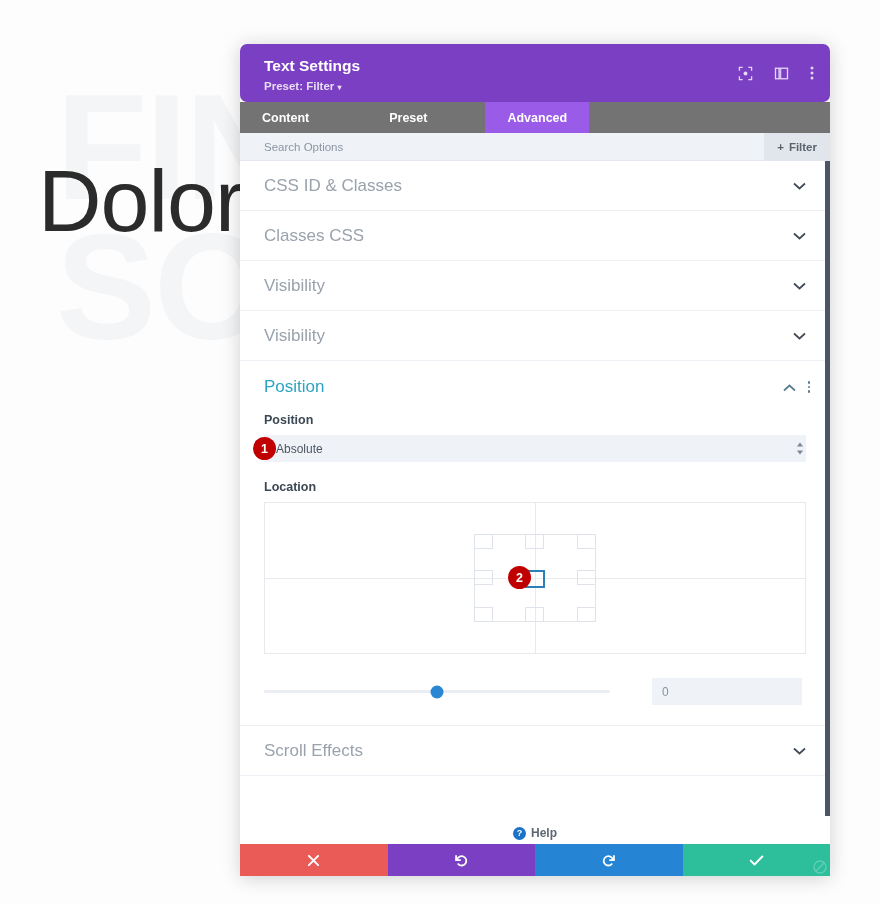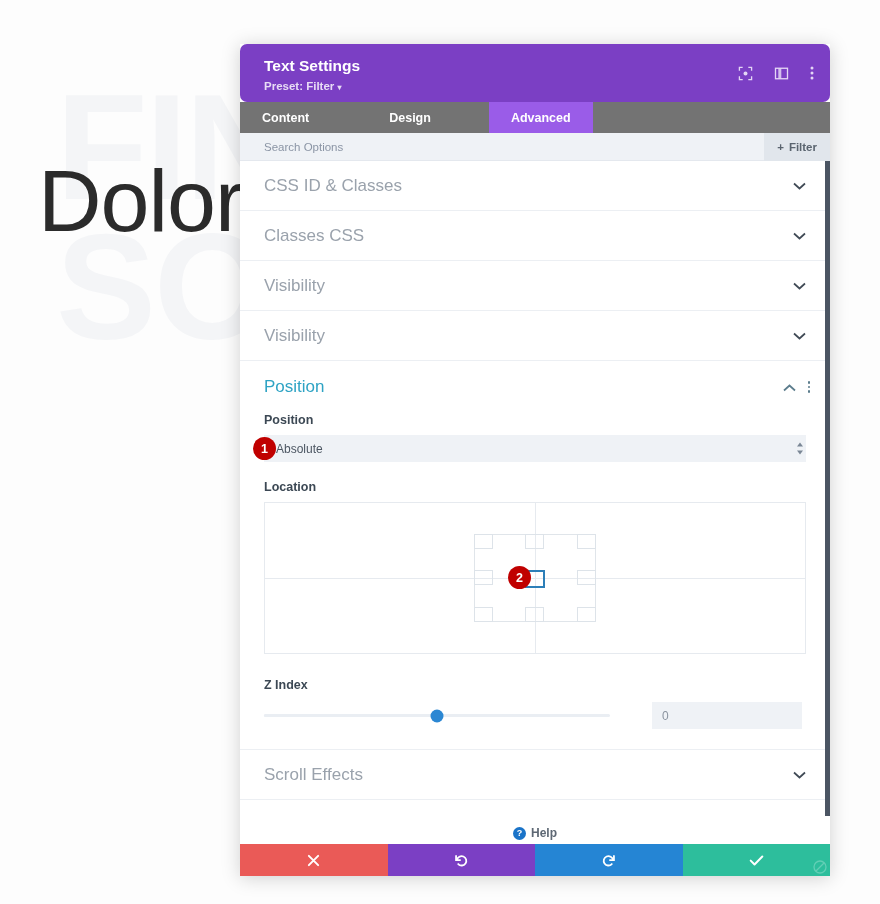--- a/index.html
+++ b/index.html
@@ -440,21 +440,21 @@
           <circle cx="2" cy="3" r="1.5" fill="currentColor"></circle>
           <circle cx="2" cy="8" r="1.5" fill="currentColor"></circle>
           <circle cx="2" cy="13" r="1.5" fill="currentColor"></circle>
         </svg>
       </span>
     </div>
   </div>
 
   <div class="tab-bar" style="background: #737373; gap: 36px;">
     <div class="tab">Content</div>
-    <div class="tab">Design</div>
+    <div class="tab">Preset</div>
     <div class="tab active" style="background: rgb(154, 92, 232);">Advanced</div>
   </div>
 
   <div class="search-row">
     <input class="search-input" type="text" placeholder="Search Options" style="">
     <div class="filter-button">
       <span>+</span>
       <span>Filter</span>
     </div>
   </div>
@@ -562,21 +562,20 @@
               </div>
             <div class="grid-cell r2 c2">
                 <span class="marker"></span>
               </div>
           </div>
           <div class="step-badge" id="badge-location" style="background: rgb(192, 0, 0);">2</div>
         </div>
       </div>
 
       <div class="field-block" style="margin-top:24px;">
-        <div class="field-label">Z Index</div>
         <div class="slider-row">
           <div class="slider-track">
             <div class="slider-fill" id="zi-fill" style="width: 50%;"></div>
             <div class="slider-thumb" id="zi-thumb" style="left: 50%; background: rgb(43, 135, 211);"></div>
           </div>
           <div class="slider-value">0</div>
         </div>
       </div>
     </div>
 

